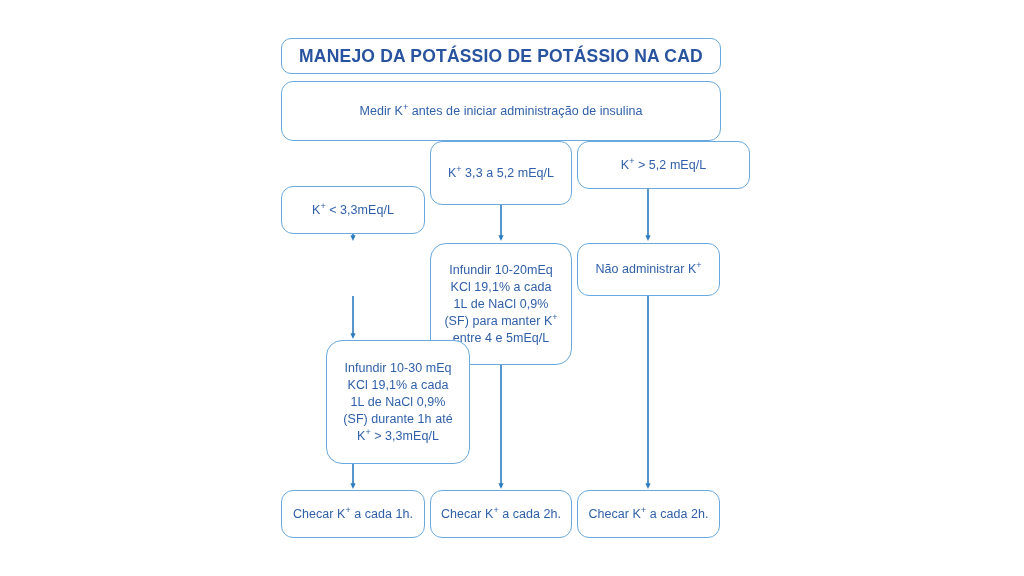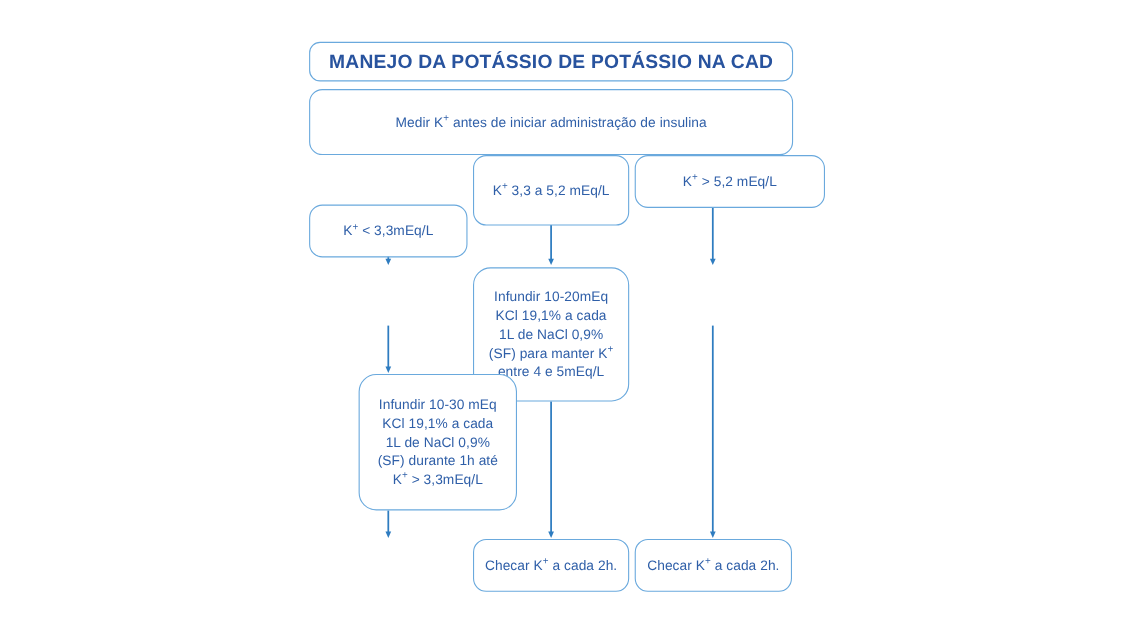--- a/index.html
+++ b/index.html
@@ -105,29 +105,35 @@
 
 
   <div class="node" style="left:430px; top:243px; width:142px; height:122px; border-radius:16px;text-align:center;">
     <span class="txt">Infundir 10-20mEq
 KCl 19,1% a cada
 1L de NaCl 0,9%
 (SF) para manter K<sup class="plus">+</sup>
 entre 4 e 5mEq/L</span>
   </div>
 
+  <div class="node" style="left:577px; top:243px; width:143px; height:53px;">
+    <span class="txt">Não administrar K<sup class="plus">+</sup></span>
+  </div>
 
   <div class="node" style="left:281px; top:340px; width:144px; height:124px; border-radius:16px;margin-left:45px;">
     <span class="txt">Infundir 10-30 mEq
 KCl 19,1% a cada
 1L de NaCl 0,9%
 (SF) durante 1h até
 K<sup class="plus">+</sup> &gt; 3,3mEq/L</span>
   </div>
 
+  <div class="node" style="left:281px; top:490px; width:144px; height:48px;">
+    <span class="txt">Checar K<sup class="plus">+</sup> a cada 1h.</span>
+  </div>
 
   <div class="node" style="left:430px; top:490px; width:142px; height:48px;">
     <span class="txt">Checar K<sup class="plus">+</sup> a cada 2h.</span>
   </div>
 
   <div class="node" style="left:577px; top:490px; width:143px; height:48px;">
     <span class="txt">Checar K<sup class="plus">+</sup> a cada 2h.</span>
   </div>
 
 </div>

